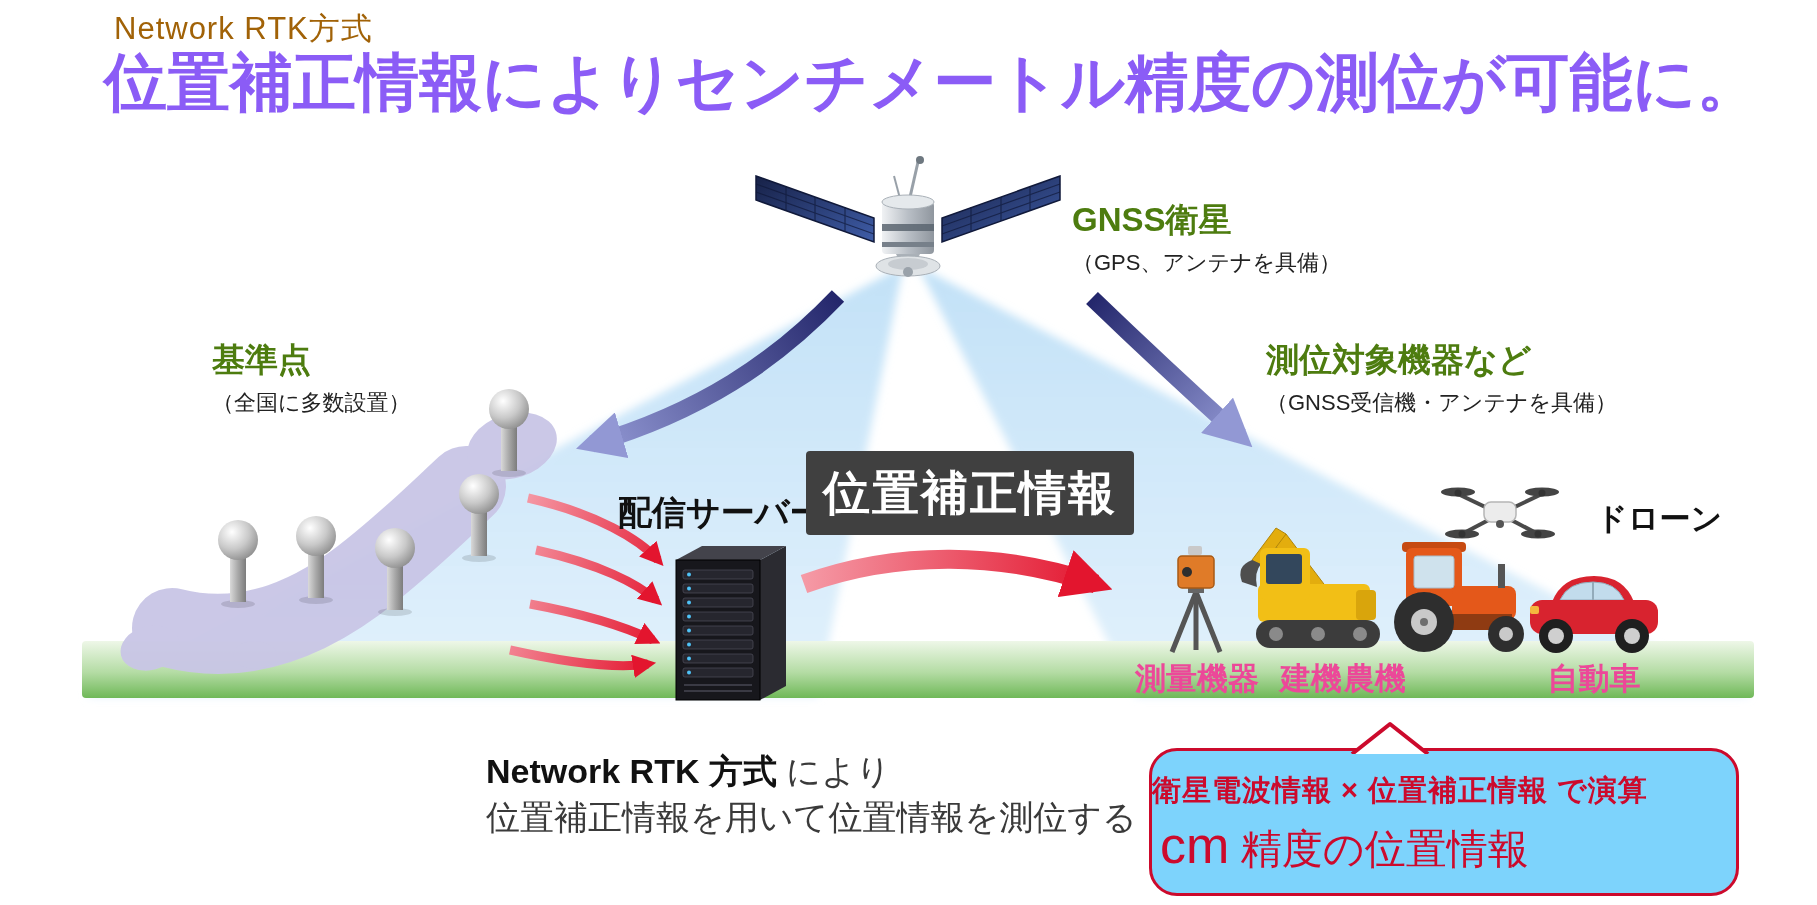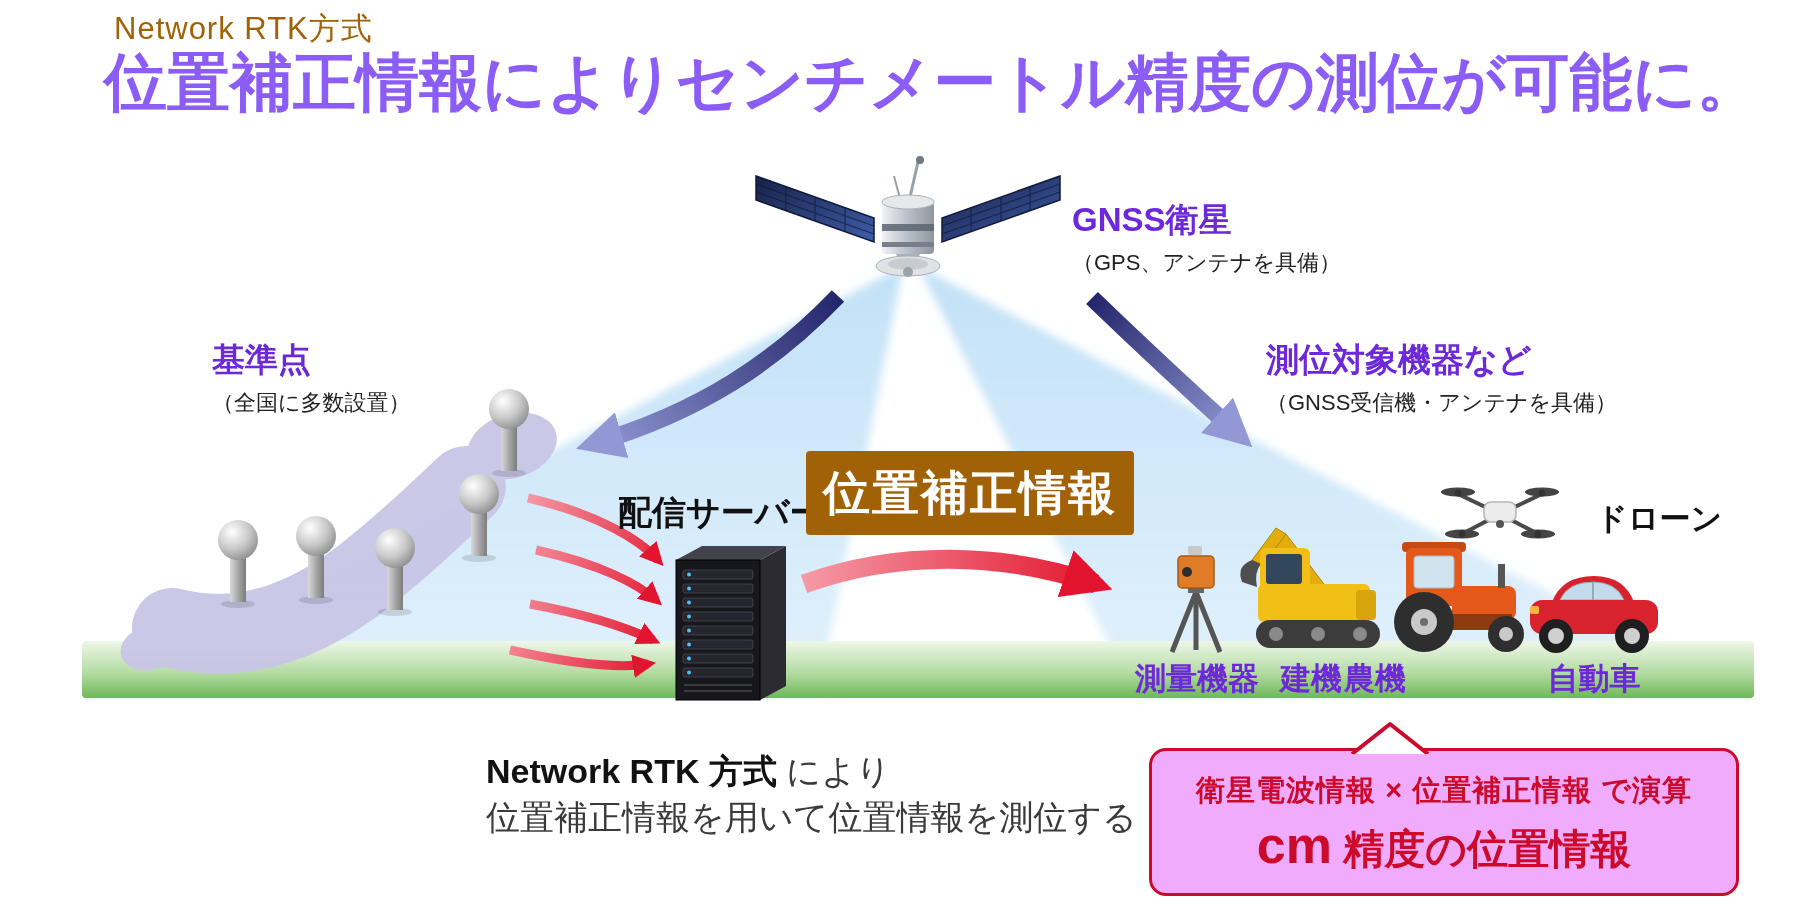--- a/index.html
+++ b/index.html
@@ -4,44 +4,44 @@
 <style>
   html,body{margin:0;padding:0;background:#fff;}
   .stage{position:relative;width:1817px;height:905px;background:#ffffff;overflow:hidden;
          font-family:"Liberation Sans","DejaVu Sans",sans-serif;color:#111;}
   .abs{position:absolute;}
   .canvas{position:absolute;left:0;top:0;}
 
   .kicker{left:114px;top:8px;font-size:31px;color:#a16207;letter-spacing:1px;}
   .title{left:104px;top:40px;font-size:63px;font-weight:900;color:#8b5cf6;letter-spacing:0;}
 
-  .grp .g-main{font-size:33px;font-weight:800;color:#6d28d9;}
+  .grp .g-main{font-size:33px;font-weight:800;color:#4d7c0f;}
   .grp .g-sub{font-size:22px;color:#222;margin-top:5px;}
 
   .satellite-group{left:1072px;top:198px;}
   .base-group{left:212px;top:338px;}
   .devices-group{left:1266px;top:338px;}
 
   .server-label{left:618px;top:490px;font-size:34px;font-weight:800;color:#111;}
 
-  .badge{left:806px;top:451px;width:328px;height:84px;background:#a16207;color:#fff;
+  .badge{left:806px;top:451px;width:328px;height:84px;background:#404040;color:#fff;
          display:flex;align-items:center;justify-content:center;font-size:47px;font-weight:800;
          letter-spacing:2px;border-radius:4px;}
 
-  .dev-label{top:658px;width:172px;text-align:center;font-size:31px;font-weight:600;color:#6d28d9;}
+  .dev-label{top:658px;width:172px;text-align:center;font-size:31px;font-weight:600;color:#ec4899;}
   .drone-label{left:1596px;top:498px;font-size:31px;font-weight:600;color:#111;}
 
   .footnote{left:486px;top:748px;font-size:34px;color:#3a3a3a;line-height:1.36;}
   .footnote .fn-bold{font-weight:800;color:#111;}
 
   .callout{left:1149px;top:748px;width:590px;height:148px;box-sizing:border-box;
-           border:3px solid #cc0a2c;border-radius:17px;background:#f0abfc;text-align:center;}
+           border:3px solid #cc0a2c;border-radius:28px;background:#7dd3fc;}
   .callout .pointer{position:absolute;left:196px;top:-31px;}
   .co-line1{margin-top:20px;font-size:29px;font-weight:800;color:#cc0a2c;letter-spacing:1px;}
-  .co-line2{margin-top:4px;color:#cc0a2c;font-weight:700;}
+  .co-line2{margin-top:4px;color:#cc0a2c;font-weight:400;padding-left:8px;}
   .co-unit{font-size:52px;}
   .co-rest{font-size:41px;}
 </style>
 </head>
 <body>
 
 <div class="stage">
 
   <svg class="canvas" width="1817" height="905" viewBox="0 0 1817 905">
     <defs>

